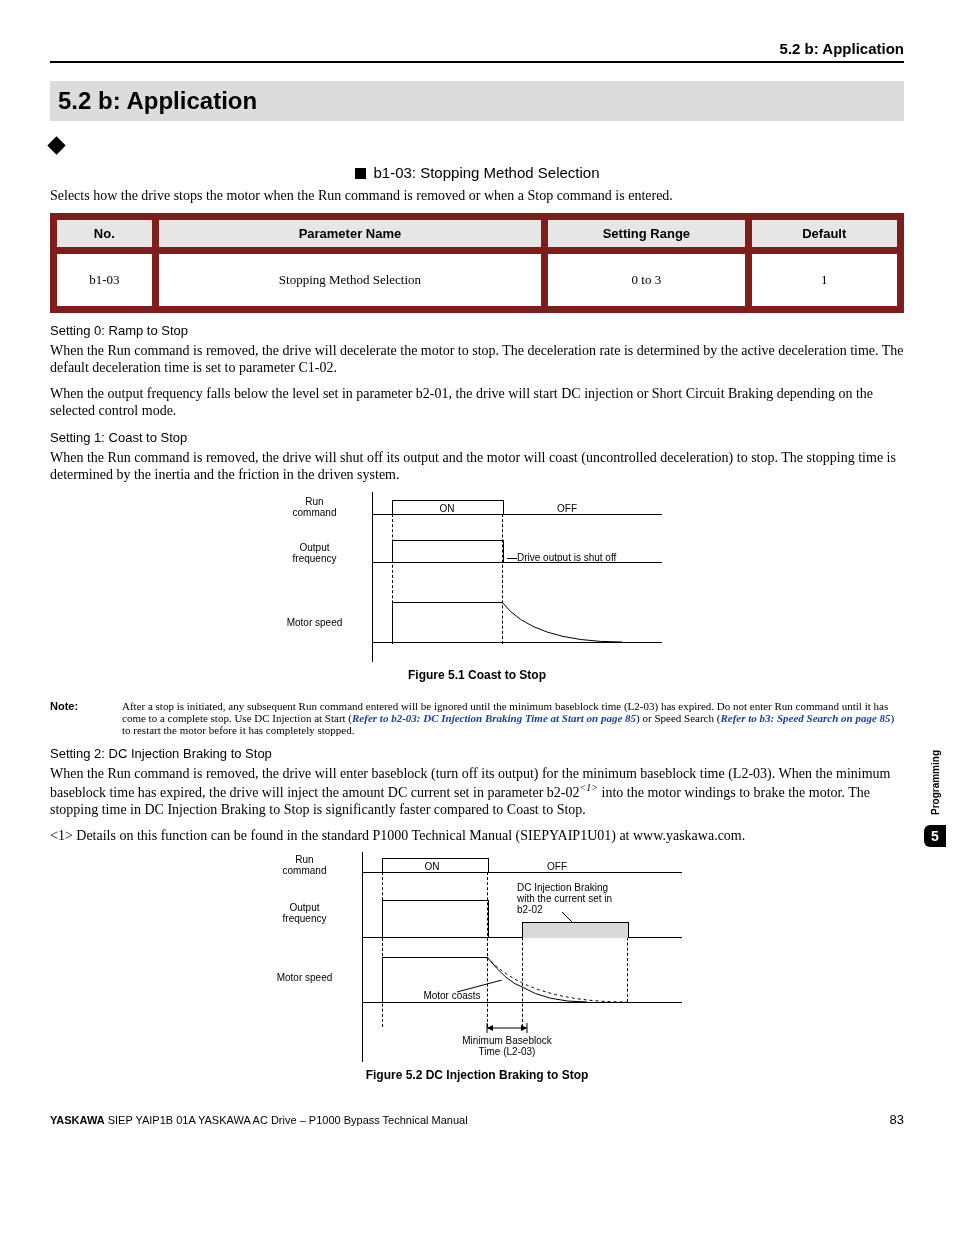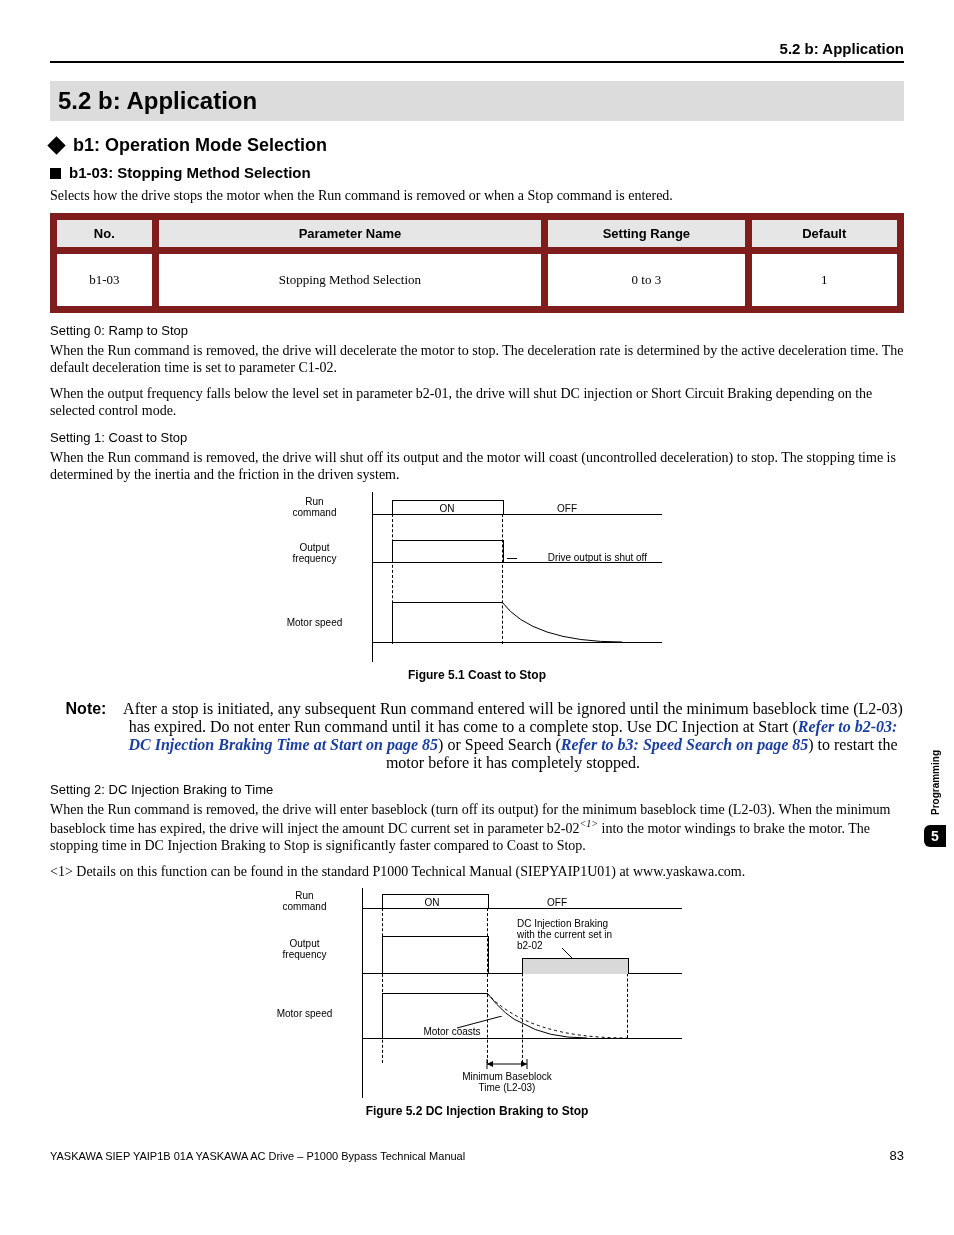--- a/index.html
+++ b/index.html
@@ -30,23 +30,24 @@
     margin-bottom: 14px;
   }
   .h2 {
     font-family: Arial, Helvetica, sans-serif;
     font-weight: bold;
     font-size: 18px;
     margin: 10px 0 8px 0;
   }
   .h3 {
     font-family: Arial, Helvetica, sans-serif;
-    font-weight: bold;
+    font-weight: normal;
     font-size: 15px;
     margin: 8px 0 6px 0;
+    text-align: center;
   }
   .h4 {
     font-family: Arial, Helvetica, sans-serif;
     font-weight: normal;
     font-size: 13px;
     margin: 10px 0 4px 0;
   }
   .diamond {
     display: inline-block;
     width: 13px;
@@ -82,33 +83,33 @@
     padding: 6px 4px;
   }
   table.param td { padding: 18px 8px; }
   .fig-cap {
     font-family: Arial, Helvetica, sans-serif;
     font-weight: bold;
     text-align: center;
     font-size: 12px;
     margin: 6px 0 12px 0;
   }
-  .note-row { display: flex; font-size: 16px; margin: 18px 0 10px 0; text-align: center; }
+  .note-row { display: flex; font-size: 11px; margin: 18px 0 10px 0; }
   .note-lbl { font-family: Arial, Helvetica, sans-serif; font-weight: bold; width: 72px; flex:0 0 72px; }
   .note-txt { flex:1; }
   .link { color: #1b3fa0; font-style: italic; font-weight: bold; }
   .footer {
     font-family: Arial, Helvetica, sans-serif;
     font-size: 11px;
     margin-top: 30px;
     display: flex;
     justify-content: space-between;
     align-items: baseline;
   }
-  .footer .brand { font-weight: normal; margin-top: 23px; }
+  .footer .brand { font-weight: bold; margin-top: 23px; }
   .footer-page { font-weight: normal; font-size: 13px; }
   .side-tab {
     position: absolute;
     right: 8px;
     top: 750px;
     text-align: center;
   }
   .side-tab .rot {
     font-family: Arial, Helvetica, sans-serif;
     font-size: 10px;
@@ -142,21 +143,21 @@
   .sup { font-style: italic; vertical-align: super; font-size: 10px; }
 </style>
 </head>
 <body>
 
 <div class="top-header">5.2  b: Application</div>
 
 <div class="sec-title">5.2   b: Application</div>
 
 <div class="h2">
-  <span class="diamond"></span><span>b1: Operation Mode Selection</span>
+  <span class="diamond"></span>
 </div>
 
 <div class="h3">
   <span class="square"></span><span>b1-03: Stopping Method Selection</span>
 </div>
 
 <p>Selects how the drive stops the motor when the Run command is removed or when a Stop command is entered.</p>
 
 <table class="param">
   <thead>
@@ -172,21 +173,21 @@
     <td>b1-03</td>
     <td>Stopping Method Selection</td>
     <td>0 to 3</td>
     <td>1</td>
   </tr>
     </tbody>
 </table>
 
 <div class="h4">Setting 0: Ramp to Stop</div>
 <p>When the Run command is removed, the drive will decelerate the motor to stop. The deceleration rate is determined by the active deceleration time. The default deceleration time is set to parameter C1-02.</p>
-<p>When the output frequency falls below the level set in parameter b2-01, the drive will shut DC injection or Short Circuit Braking depending on the selected control mode.</p>
+<p>When the output frequency falls below the level set in parameter b2-01, the drive will start DC injection or Short Circuit Braking depending on the selected control mode.</p>
 
 <div class="h4">Setting 1: Coast to Stop</div>
 <p>When the Run command is removed, the drive will shut off its output and the motor will coast (uncontrolled deceleration) to stop. The stopping time is determined by the inertia and the friction in the driven system.</p>
 
 <div class="chart chart1">
   <div class="c1-ax"></div>
   <div class="c1-lbl" style="left:0;top:4px;width:95px;white-space:pre">Run
 command</div>
   <div class="c1-lbl" style="left:0;top:50px;width:95px;white-space:pre">Output
 frequency</div>
@@ -195,39 +196,39 @@
   <div class="c1-hln" style="top:22px;width:290px"></div>
   <div class="c1-box" style="left:125px;top:8px;width:110px"></div>
   <div class="c1-lbl" style="left:155px;top:11px;width:50px;text-align:center">ON</div>
   <div class="c1-lbl" style="left:275px;top:11px;width:50px;text-align:center">OFF</div>
 
   <div class="c1-vdash" style="left:125px;top:22px;height:130px"></div>
   <div class="c1-vdash" style="left:235px;top:22px;height:130px"></div>
 
   <div class="c1-hln" style="top:70px;width:290px"></div>
   <div style="position:absolute;left:125px;top:48px;width:110px;height:22px;border:1px solid #000;border-bottom:none"></div>
-  <div class="c1-lbl" style="left:250px;top:60px;width:130px;text-align:right">Drive output is shut off</div>
+  <div class="c1-lbl" style="left:250px;top:60px;width:130px;text-align:left">Drive output is shut off</div>
   <div style="position:absolute;left:240px;top:66px;width:10px;height:1px;background:#000"></div>
 
   <div class="c1-hln" style="top:150px;width:290px"></div>
   <div style="position:absolute;left:125px;top:110px;width:110px;height:40px;border-top:1px solid #000;border-left:1px solid #000"></div>
   <svg style="position:absolute;left:235px;top:110px" width="120" height="42">
       <path d="M0 0 Q 30 40 120 40" stroke="#000" fill="none"></path>
     </svg>
 </div>
 <div class="fig-cap">Figure 5.1  Coast to Stop</div>
 
 <div class="note-row">
   <div class="note-lbl">Note:</div>
   <div class="note-txt">
     <span>After a stop is initiated, any subsequent Run command entered will be ignored until the minimum baseblock time (L2-03) has expired. Do not enter Run command until it has come to a complete stop. Use DC Injection at Start (</span><a class="link">Refer to b2-03: DC Injection Braking Time at Start on page 85</a><span>) or Speed Search (</span><a class="link">Refer to b3: Speed Search on page 85</a><span>) to restart the motor before it has completely stopped.</span>
   </div>
 </div>
 
-<div class="h4">Setting 2: DC Injection Braking to Time</div>
+<div class="h4">Setting 2: DC Injection Braking to Stop</div>
 <p>
   <span>When the Run command is removed, the drive will enter baseblock (turn off its output) for the minimum baseblock time (L2-03). When the minimum baseblock time has expired, the drive will inject the amount DC current set in parameter b2-02</span><span class="sup">&lt;1&gt;</span><span> into the motor windings to brake the motor. The stopping time in DC Injection Braking to Stop is significantly faster compared to Coast to Stop.</span>
 </p>
 <p>&lt;1&gt; Details on this function can be found in the standard P1000 Technical Manual (SIEPYAIP1U01) at www.yaskawa.com.</p>
 
 <div class="chart chart2">
   <div class="c1-ax" style="left:105px"></div>
   <div class="c1-lbl" style="left:0;top:2px;width:95px;white-space:pre">Run
 command</div>
   <div class="c1-lbl" style="left:0;top:50px;width:95px;white-space:pre">Output

